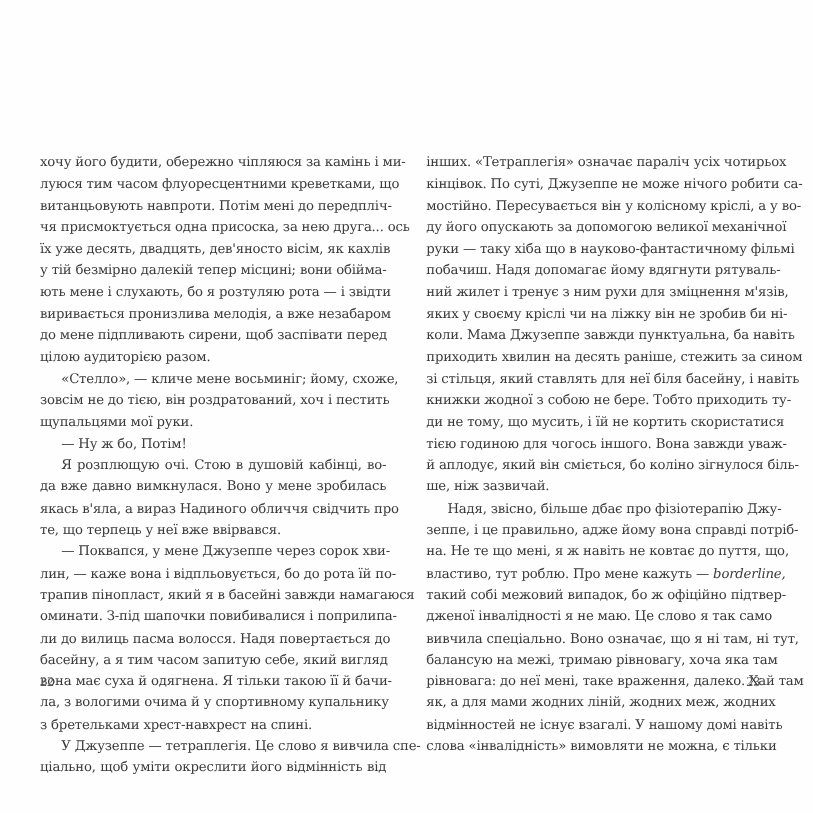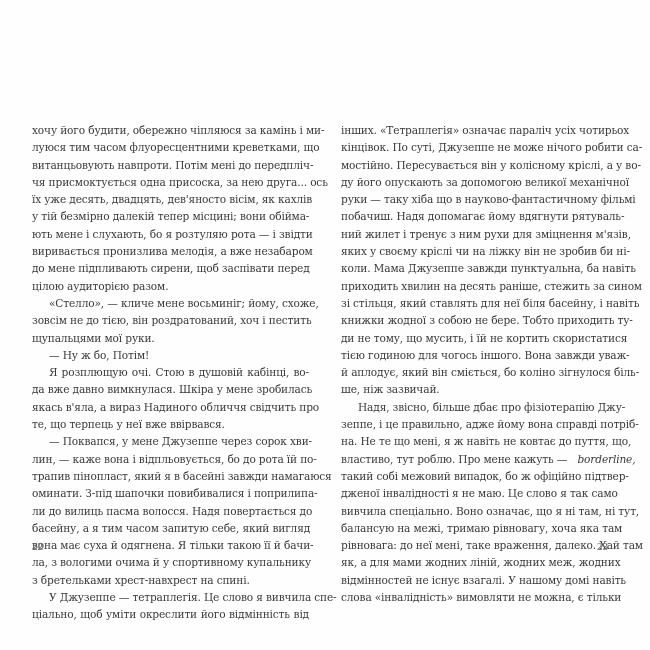--- a/index.html
+++ b/index.html
@@ -36,21 +36,21 @@
       text-align: justify;
       text-align-last: justify;
       letter-spacing: -0.15px;
     }
     .line.last {
       text-align-last: left;
     }
     .line.indent {
       padding-left: 17px;
     }
-    .line .it { font-style: italic; margin-left: 7px; }
+    .line .it { font-style: italic; }
     .page-number {
       position: absolute;
       top: 540px;
       font-size: 11px;
       color: #555555;
       font-family: "Liberation Serif", serif;
     }
     .page-number.left { left: 32px; }
     .page-number.right { left: 597px; }
   </style>
@@ -67,21 +67,21 @@
       <span class="line"><span>у тій безмірно далекій тепер місцині; вони обійма-</span></span>
       <span class="line"><span>ють мене і слухають, бо я розтуляю рота — і звідти</span></span>
       <span class="line"><span>виривається пронизлива мелодія, а вже незабаром</span></span>
       <span class="line"><span>до мене підпливають сирени, щоб заспівати перед</span></span>
       <span class="line last"><span>цілою аудиторією разом.</span></span>
       <span class="line indent"><span>«Стелло», — кличе мене восьминіг; йому, схоже,</span></span>
       <span class="line"><span>зовсім не до тією, він роздратований, хоч і пестить</span></span>
       <span class="line last"><span>щупальцями мої руки.</span></span>
       <span class="line indent last"><span>— Ну ж бо, Потім!</span></span>
       <span class="line indent"><span>Я розплющую очі. Стою в душовій кабінці, во-</span></span>
-      <span class="line"><span>да вже давно вимкнулася. Шкіра у мене зробилась</span></span>
+      <span class="line"><span>да вже давно вимкнулася. Воно у мене зробилась</span></span>
       <span class="line"><span>якась в'яла, а вираз Надиного обличчя свідчить про</span></span>
       <span class="line last"><span>те, що терпець у неї вже ввірвався.</span></span>
       <span class="line indent"><span>— Поквапся, у мене Джузеппе через сорок хви-</span></span>
       <span class="line"><span>лин, — каже вона і відпльовується, бо до рота їй по-</span></span>
       <span class="line"><span>трапив пінопласт, який я в басейні завжди намагаюся</span></span>
       <span class="line"><span>оминати. З-під шапочки повибивалися і поприлипа-</span></span>
       <span class="line"><span>ли до вилиць пасма волосся. Надя повертається до</span></span>
       <span class="line"><span>басейну, а я тим часом запитую себе, який вигляд</span></span>
       <span class="line"><span>вона має суха й одягнена. Я тільки такою її й бачи-</span></span>
       <span class="line"><span>ла, з вологими очима й у спортивному купальнику</span></span>

